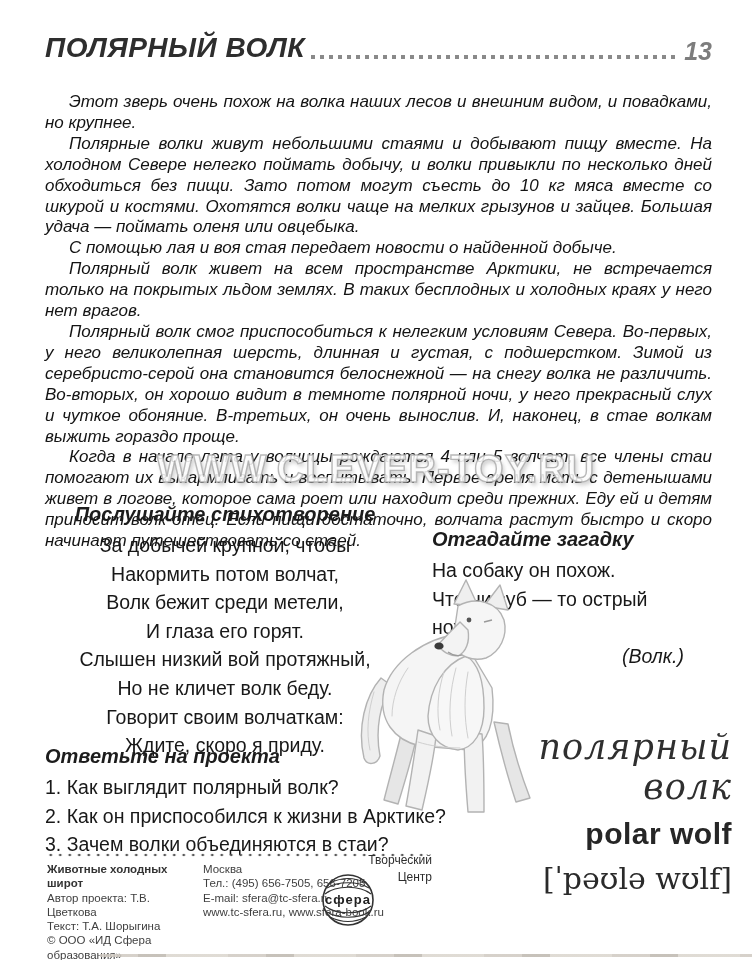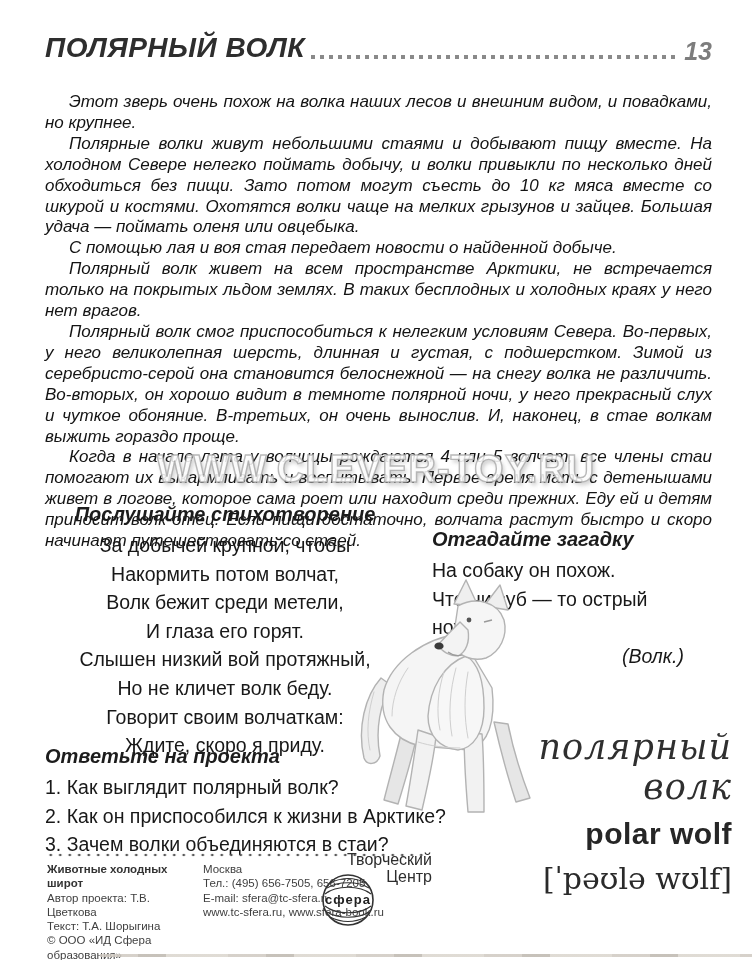--- a/index.html
+++ b/index.html
@@ -74,21 +74,21 @@
     background-image:radial-gradient(circle,#5a5a5a 1.3px,transparent 1.6px);
     background-size:9.5px 4px; background-repeat:repeat-x;
   }
   .footer-cols { position:absolute; top:862px; left:47px; width:370px;
                  display:flex; font-size:11.5px; line-height:14.3px; color:#3f3f3f; }
   .footer-col1 { width:150px; }
   .footer-col2 { margin-left:6px; }
   .footer-series { font-weight:bold; color:#333; }
   .publisher-name {
     position:absolute; top:852px; left:330px; width:102px; text-align:right;
-    font-size:16px; line-height:16.5px; color:#2d2d2d;
+    font-size:12px; line-height:16.5px; color:#2d2d2d;
   }
   .publisher-logo { position:absolute; top:872px; left:320px; }
 
   
   .page-edge {
     position:absolute; bottom:3px; left:100px; width:652px; height:3px;
     background:repeating-linear-gradient(90deg,
       #cfc9c1 0 38px, #bdb7ae 38px 66px, #dad5cd 66px 128px);
     opacity:0.85;
   }

